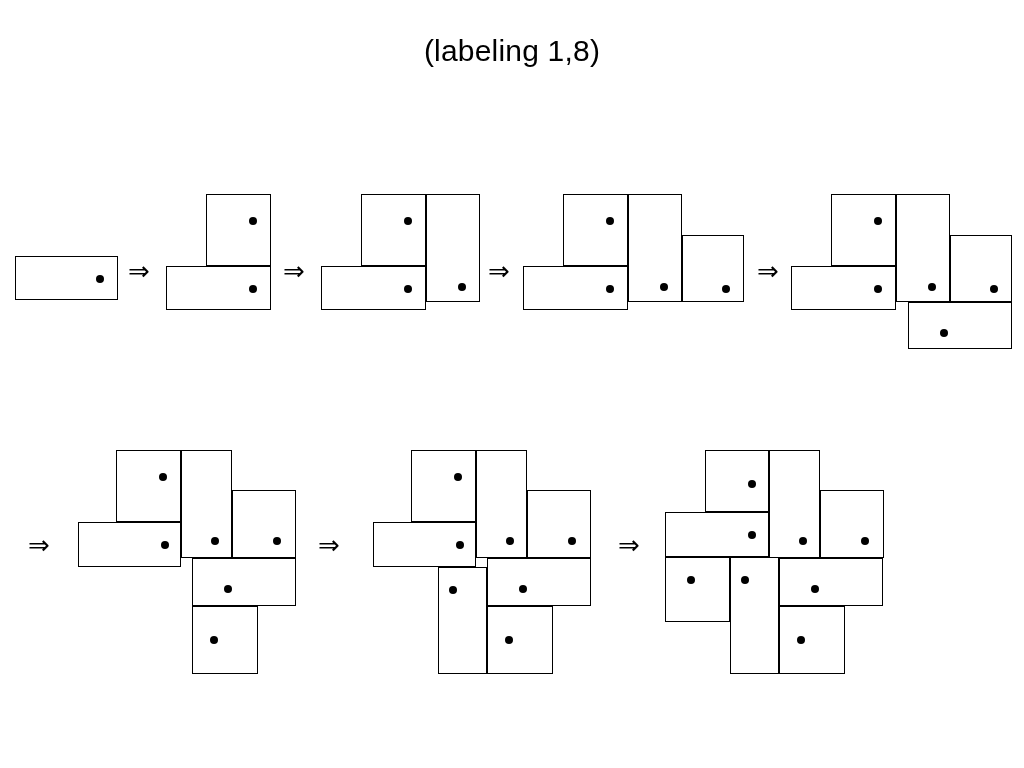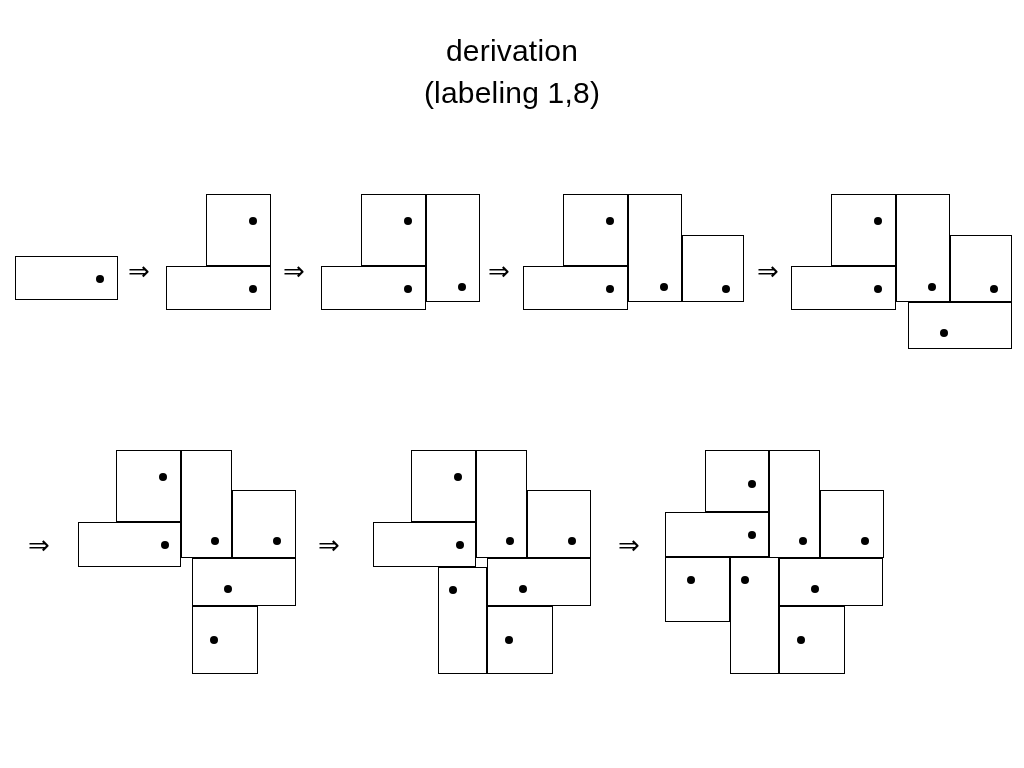--- a/index.html
+++ b/index.html
@@ -61,21 +61,20 @@
     color: #000000;
     user-select: none;
   }
 </style>
 </head>
 <body>
 
 <div id="page">
 
   <div id="title-block">
-    <span class="title-line">derivation</span>
     <span class="title-line">(labeling 1,8)</span>
   </div>
 
   <div id="arrows-layer">
       <div class="arrow" style="left: 128px; top: 258px;">⇒</div>
       <div class="arrow" style="left: 283px; top: 258px;">⇒</div>
       <div class="arrow" style="left: 488px; top: 258px;">⇒</div>
       <div class="arrow" style="left: 757px; top: 258px;">⇒</div>
       <div class="arrow" style="left: 28px; top: 532px;">⇒</div>
       <div class="arrow" style="left: 318px; top: 532px;">⇒</div>

